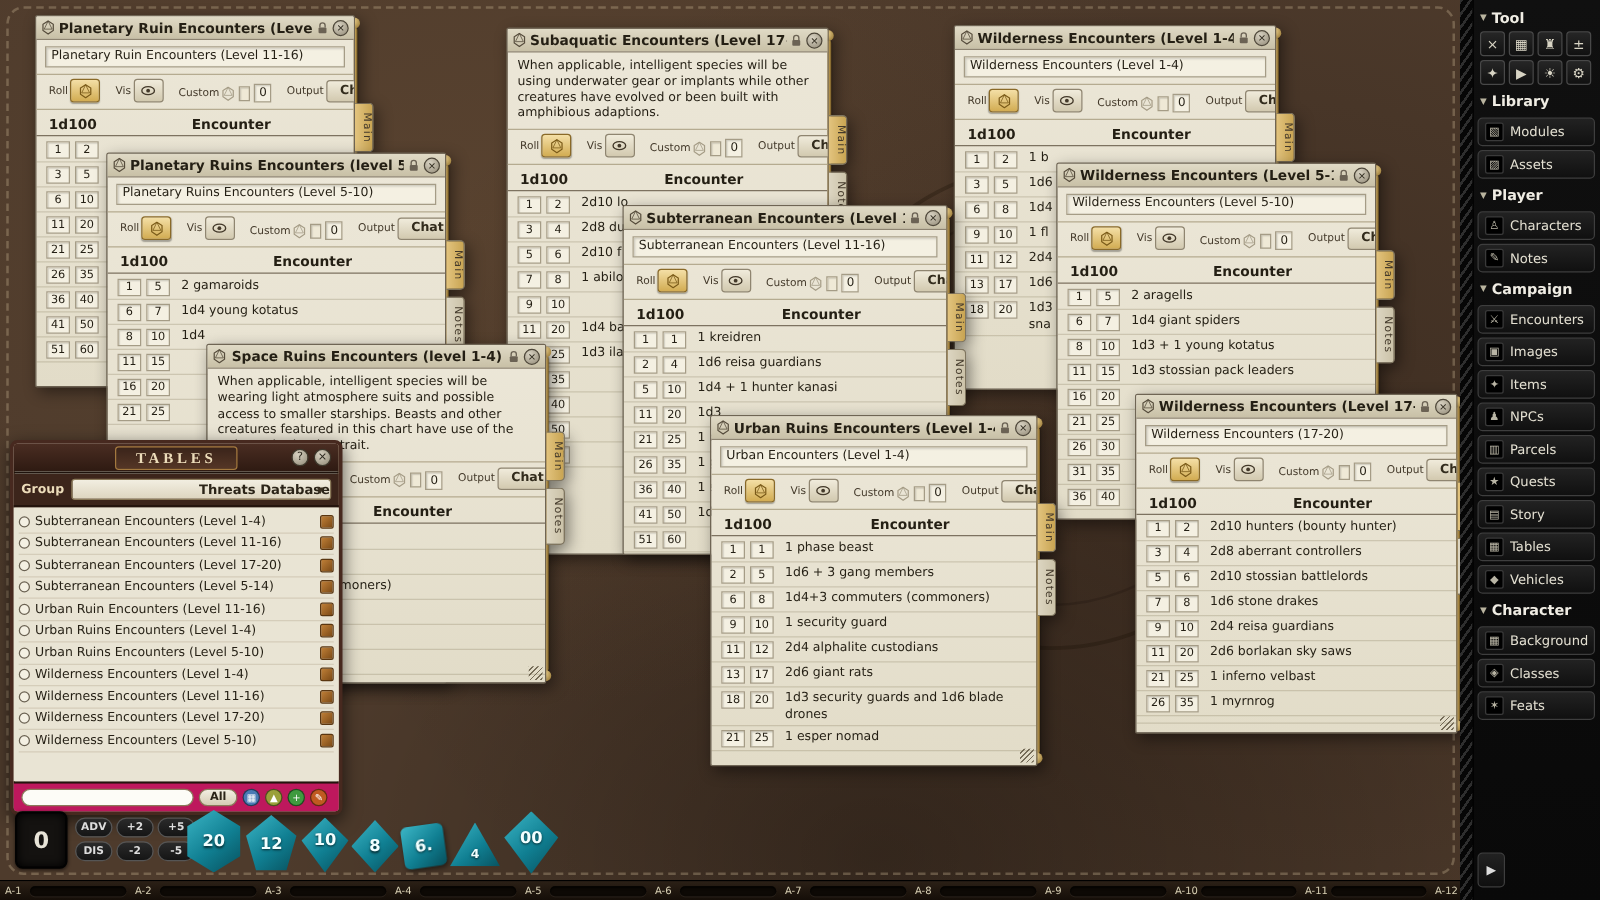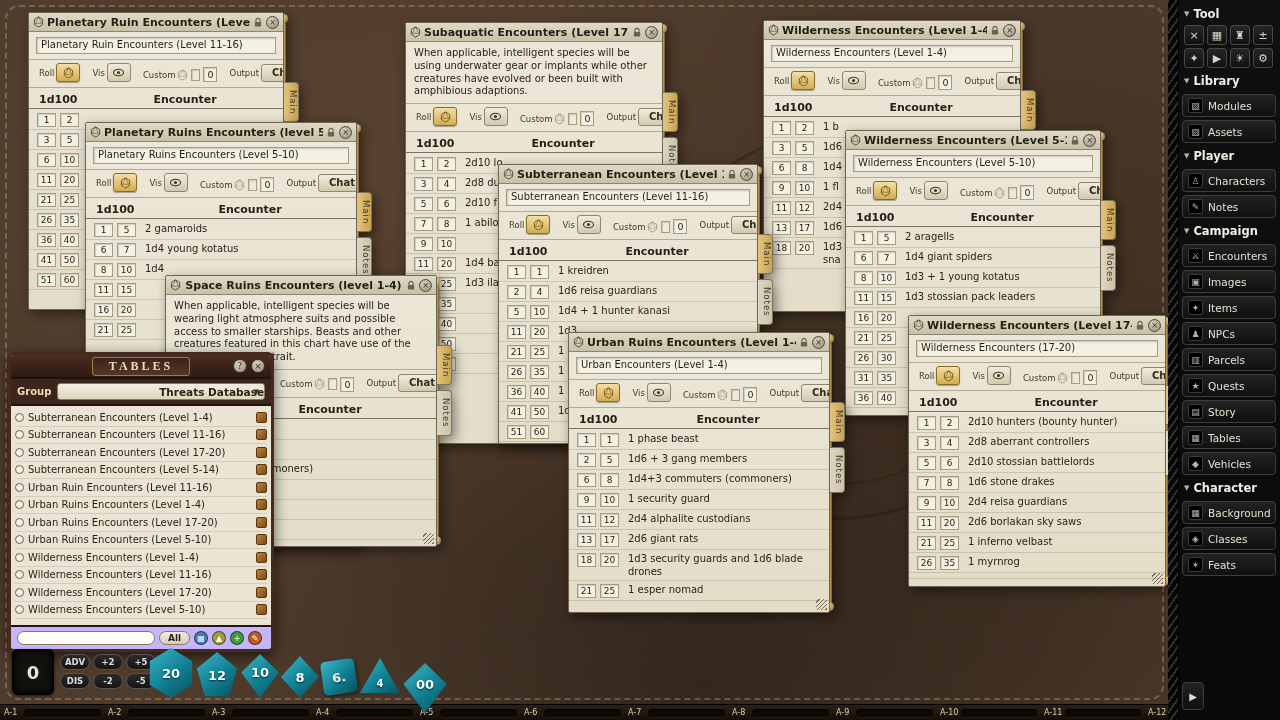--- a/index.html
+++ b/index.html
@@ -56,21 +56,21 @@
   .tp-btn.help{right:24px}.tp-btn.close{right:6px}
   .tp-group{flex:none;display:flex;align-items:center;gap:6px;padding:4px 6px;background:#3c251b;border-bottom:2px solid #24140d}
   .tp-group-label{color:#ecdcba;font-size:10px;font-weight:bold}
   .tp-dropdown{flex:1;height:17px;background:linear-gradient(#f2eee1,#ddd5bf);border:1px solid #8a7a5a;border-radius:3px;display:flex;align-items:center;justify-content:flex-end;gap:6px;font-size:10.5px;font-weight:bold;color:#2b2418;position:relative}
   .dd-arrow{position:absolute;right:5px;font-size:7px;color:#3a3020}
   .tp-list{flex:1;overflow:hidden;padding:3px 4px;background:#e9e4d4}
   .tpl-row{display:flex;align-items:center;gap:4px;height:17.5px;border-bottom:1px solid rgba(120,100,70,.18);font-size:10px;color:#241f14}
   .tpl-radio{width:9px;height:9px;border:1.5px solid #6a6152;border-radius:50%;flex:none;background:#f4f0e3}
   .tpl-label{flex:1;white-space:nowrap;overflow:hidden}
   .tpl-die{width:11px;height:11px;border-radius:2px;background:linear-gradient(135deg,#c08038,#7c4a16);border:1px solid #5a3610;flex:none}
-  .tp-bottom{height:24px;flex:none;background:#c4b5fd;border-top:2px solid #24140d;display:flex;align-items:center;gap:4px;padding:0 6px;border-radius:0 0 3px 3px}
+  .tp-bottom{height:24px;flex:none;background:#be185d;border-top:2px solid #24140d;display:flex;align-items:center;gap:4px;padding:0 6px;border-radius:0 0 3px 3px}
   .tp-search{width:138px;height:14px;border:1px solid #8a7a5a;border-radius:7px;background:#fdfcf7;font-size:9px;padding:0 6px;font-family:inherit}
   .tp-all{height:14px;padding:0 8px;border:1px solid #8a7a5a;border-radius:7px;background:linear-gradient(#f2eee1,#d5ccb4);font-size:9px;font-weight:bold;color:#2b2418;font-family:inherit}
   .tp-circle{width:14px;height:14px;border-radius:50%;color:#fff;font-size:8px;line-height:13px;text-align:center;border:1px solid rgba(0,0,0,.5)}
   .c-blue{background:#4a7ab5}.c-olive{background:#9aa03a}.c-green{background:#3f9a3f}.c-orange{background:#c05a20}
   
   #sidebar{position:absolute;right:0;top:0;width:112px;height:720px;background:linear-gradient(180deg,#101010,#090909);z-index:55;padding:4px 4px 4px 14px}
   #sidebar:before{content:'';position:absolute;left:0;top:0;bottom:0;width:10px;background:repeating-linear-gradient(125deg,#2e2e2e 0 2px,#060606 2px 6px);border-right:1px solid #000}
   .sb-h{display:flex;align-items:center;gap:4px;padding:3px 2px;color:#f0ede4;font-size:11.5px;font-weight:bold}
   .sb-arrow{font-size:7px;color:#b9b49f}
   .sb-icons{display:flex;flex-wrap:wrap;gap:3px;padding:1px 0 3px 2px;width:96px}
@@ -84,21 +84,21 @@
   #modbox{position:absolute;left:12px;top:4px;width:42px;height:46px;background:#141210;border:2px solid #020202;border-radius:6px;box-shadow:inset 0 0 8px #000,0 1px 3px rgba(0,0,0,.6);color:#e8e4d8;font-size:18px;font-weight:bold;display:flex;align-items:center;justify-content:center}
   #modbtns{position:absolute;left:60px;top:9px;display:grid;grid-template-columns:repeat(3,30px);gap:3px}
   .mbtn{height:16px;background:linear-gradient(#2a2a2a,#151515);border:1px solid #555;border-radius:8px;color:#ddd;font-size:8.5px;font-weight:bold;font-family:inherit}
   .die{position:absolute;display:flex;align-items:center;justify-content:center;font-weight:bold;color:#f2ffff;text-shadow:0 1px 2px rgba(0,0,0,.7);filter:drop-shadow(1px 2px 2px rgba(0,0,0,.5));font-size:13px;background:linear-gradient(140deg,#3cb6c6,#107f92 55%,#074f5c)}
   .d20{left:148px;top:3px;width:46px;height:50px;clip-path:polygon(50% 0,96% 26%,96% 74%,50% 100%,4% 74%,4% 26%)}
   .d12{left:196px;top:7px;width:42px;height:46px;clip-path:polygon(50% 0,98% 36%,79% 96%,21% 96%,2% 36%)}
   .d10{left:240px;top:9px;width:40px;height:44px;clip-path:polygon(50% 0,97% 42%,50% 100%,3% 42%)}
   .d8{left:281px;top:11px;width:38px;height:42px;clip-path:polygon(50% 0,100% 50%,50% 100%,0 50%)}
   .d6{left:322px;top:15px;width:34px;height:34px;border-radius:5px;transform:rotate(-8deg)}
   .d4{left:360px;top:13px;width:40px;height:38px;clip-path:polygon(50% 0,100% 92%,0 92%)}
-  .d100{left:402px;top:18px;width:46px;height:50px;clip-path:polygon(50% 0,97% 42%,50% 100%,3% 42%)}
+  .d100{left:402px;top:4px;width:46px;height:50px;clip-path:polygon(50% 0,97% 42%,50% 100%,3% 42%)}
   .d10 .dnum,.d100 .dnum{margin-top:-8px}
   .d4 .dnum{margin-top:12px;font-size:10px}
   
   #hotbar{position:absolute;left:0;top:704px;width:1280px;height:16px;background:linear-gradient(#2b2016,#150e08);border-top:1px solid #000;display:flex;z-index:48}
   .hslot{width:104px;flex:none;display:flex;align-items:center;gap:3px;padding:2px 3px 2px 4px}
   .hlbl{font-size:8px;color:#d8d0b4;min-width:17px}
   .hgroove{flex:1;height:8px;border-radius:4px;background:#0d0905;box-shadow:inset 0 1px 2px #000,0 1px 0 rgba(255,255,255,.06)}
 </style>
 </head>
 <body>
@@ -1185,25 +1185,20 @@
           <span class="tpl-label">Urban Ruin Encounters (Level 11-16)</span>
           <span class="tpl-die"></span>
         </div>
         <div class="tpl-row">
           <span class="tpl-radio"></span>
           <span class="tpl-label">Urban Ruins Encounters (Level 1-4)</span>
           <span class="tpl-die"></span>
         </div>
         <div class="tpl-row">
           <span class="tpl-radio"></span>
-          <span class="tpl-label">Urban Ruins Encounters (Level 17-20)</span>
-          <span class="tpl-die"></span>
-        </div>
-        <div class="tpl-row">
-          <span class="tpl-radio"></span>
           <span class="tpl-label">Urban Ruins Encounters (Level 5-10)</span>
           <span class="tpl-die"></span>
         </div>
         <div class="tpl-row">
           <span class="tpl-radio"></span>
           <span class="tpl-label">Wilderness Encounters (Level 1-4)</span>
           <span class="tpl-die"></span>
         </div>
         <div class="tpl-row">
           <span class="tpl-radio"></span>

